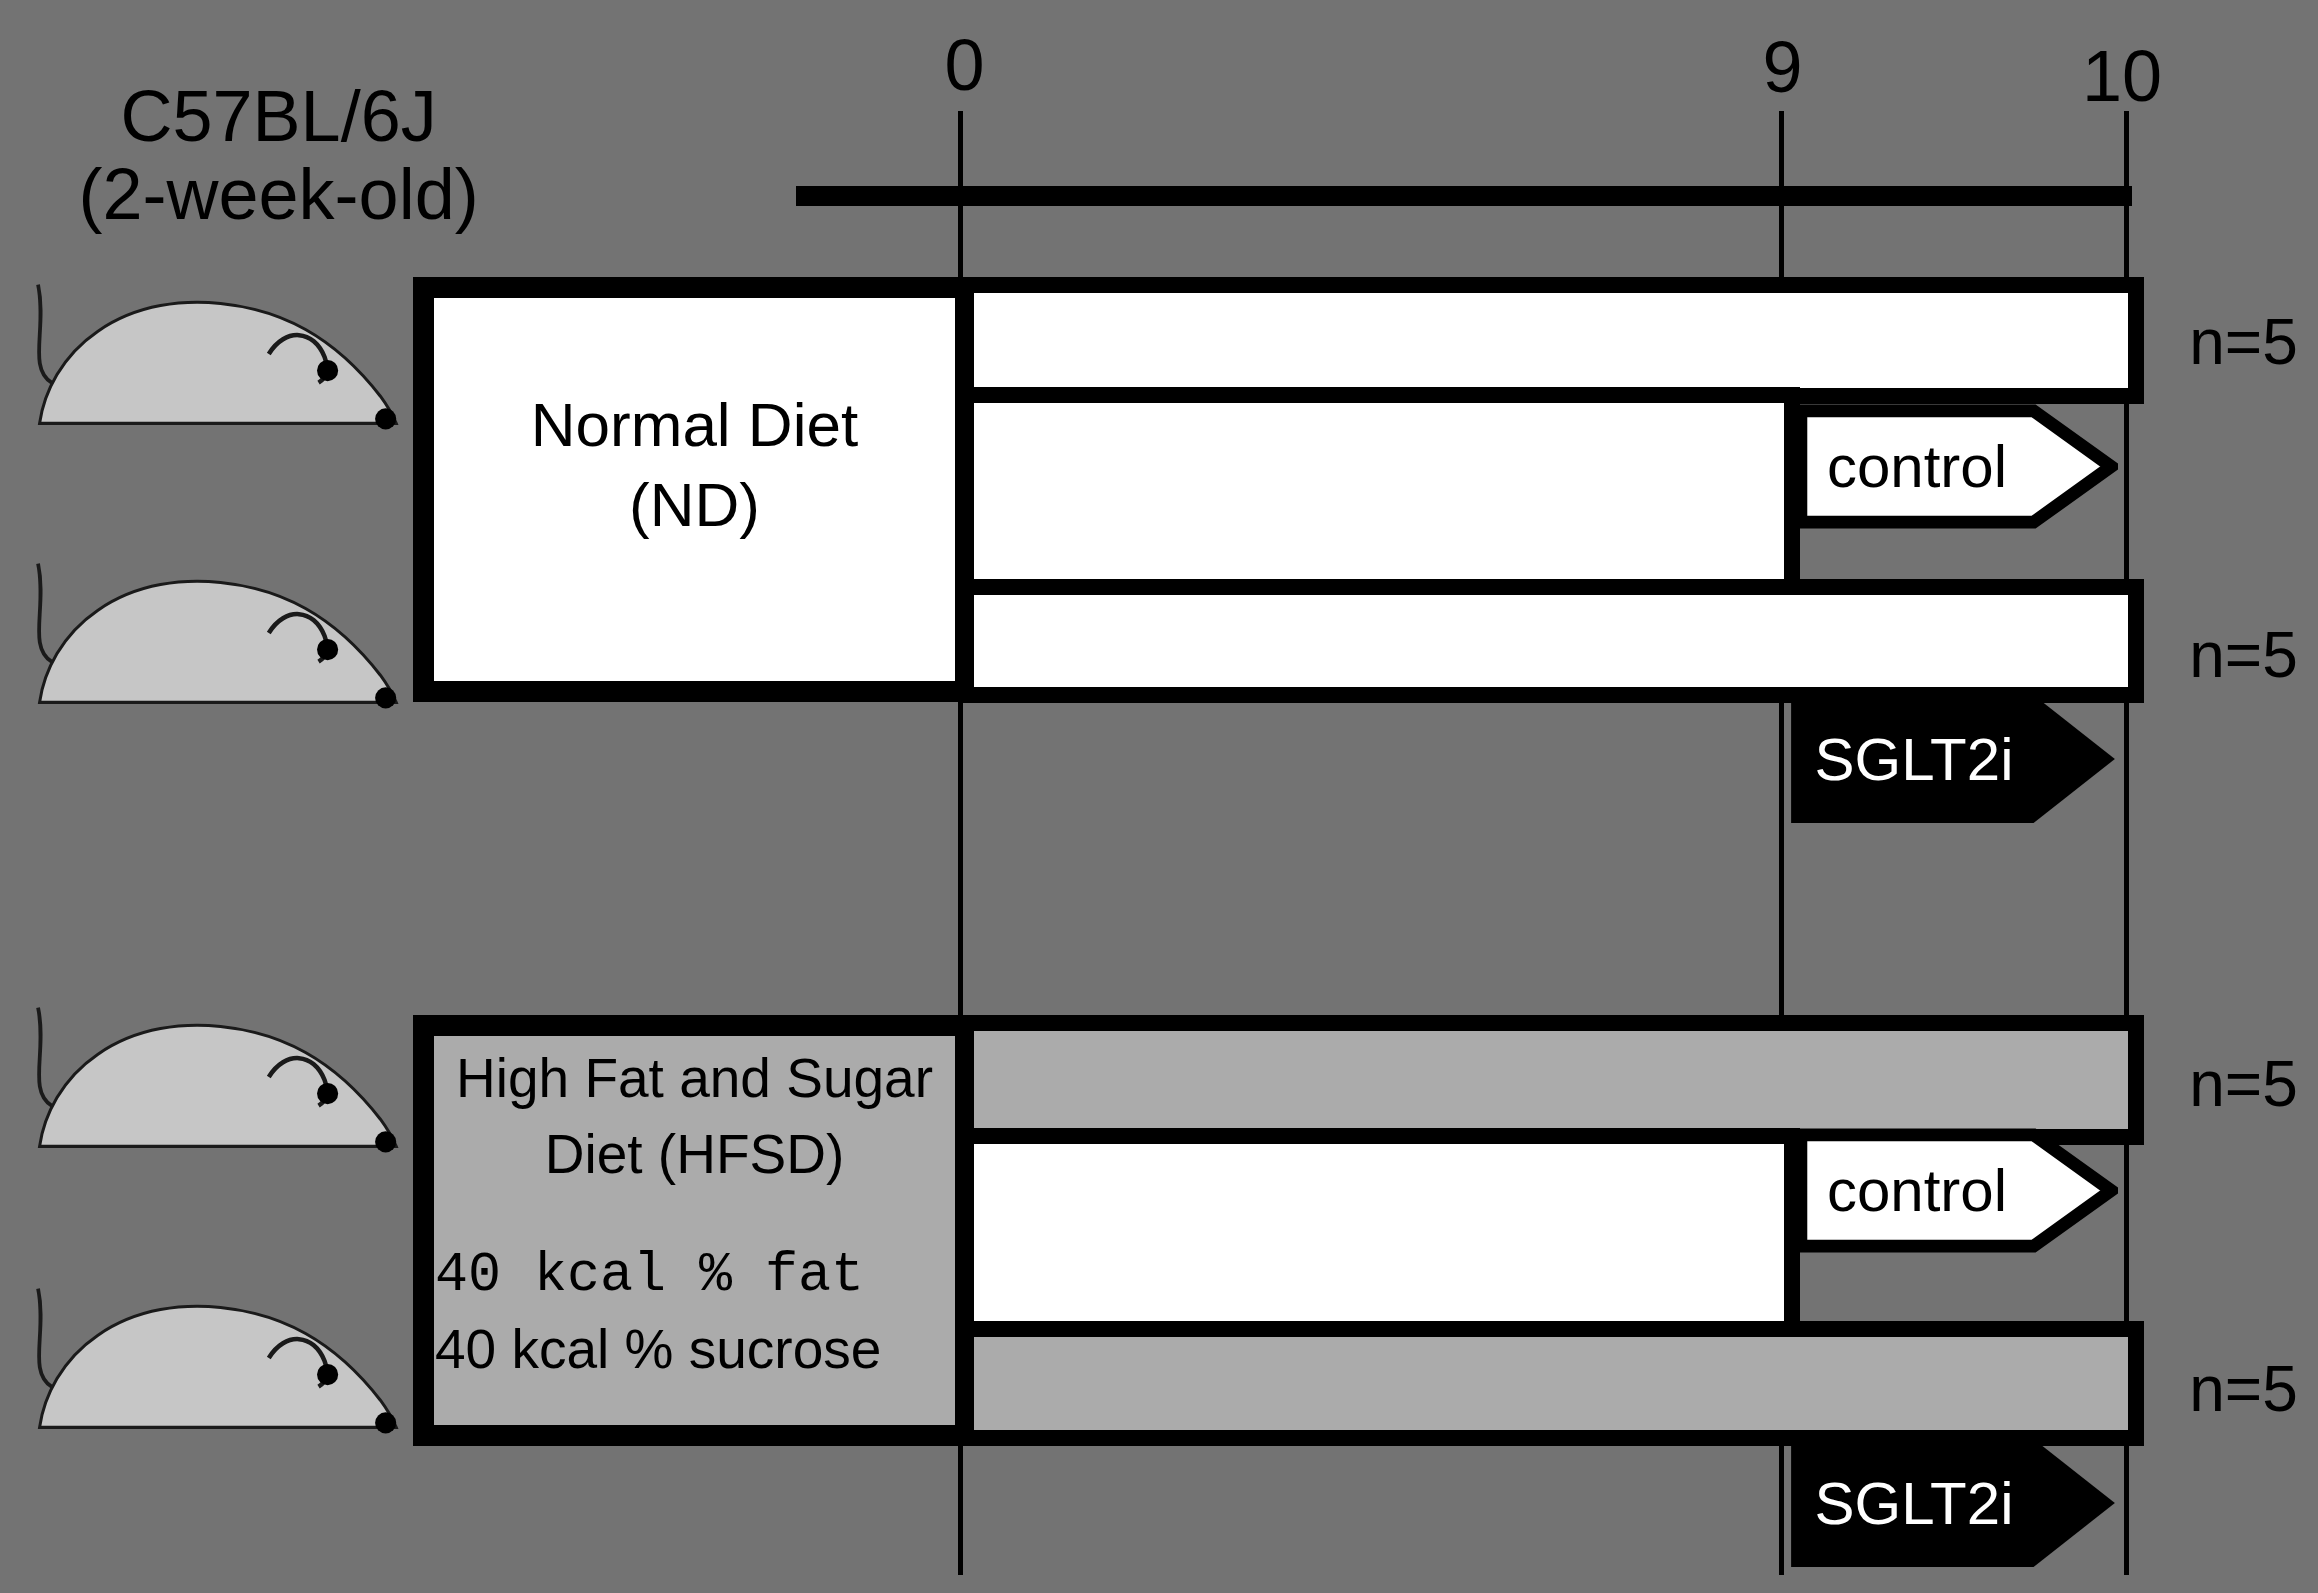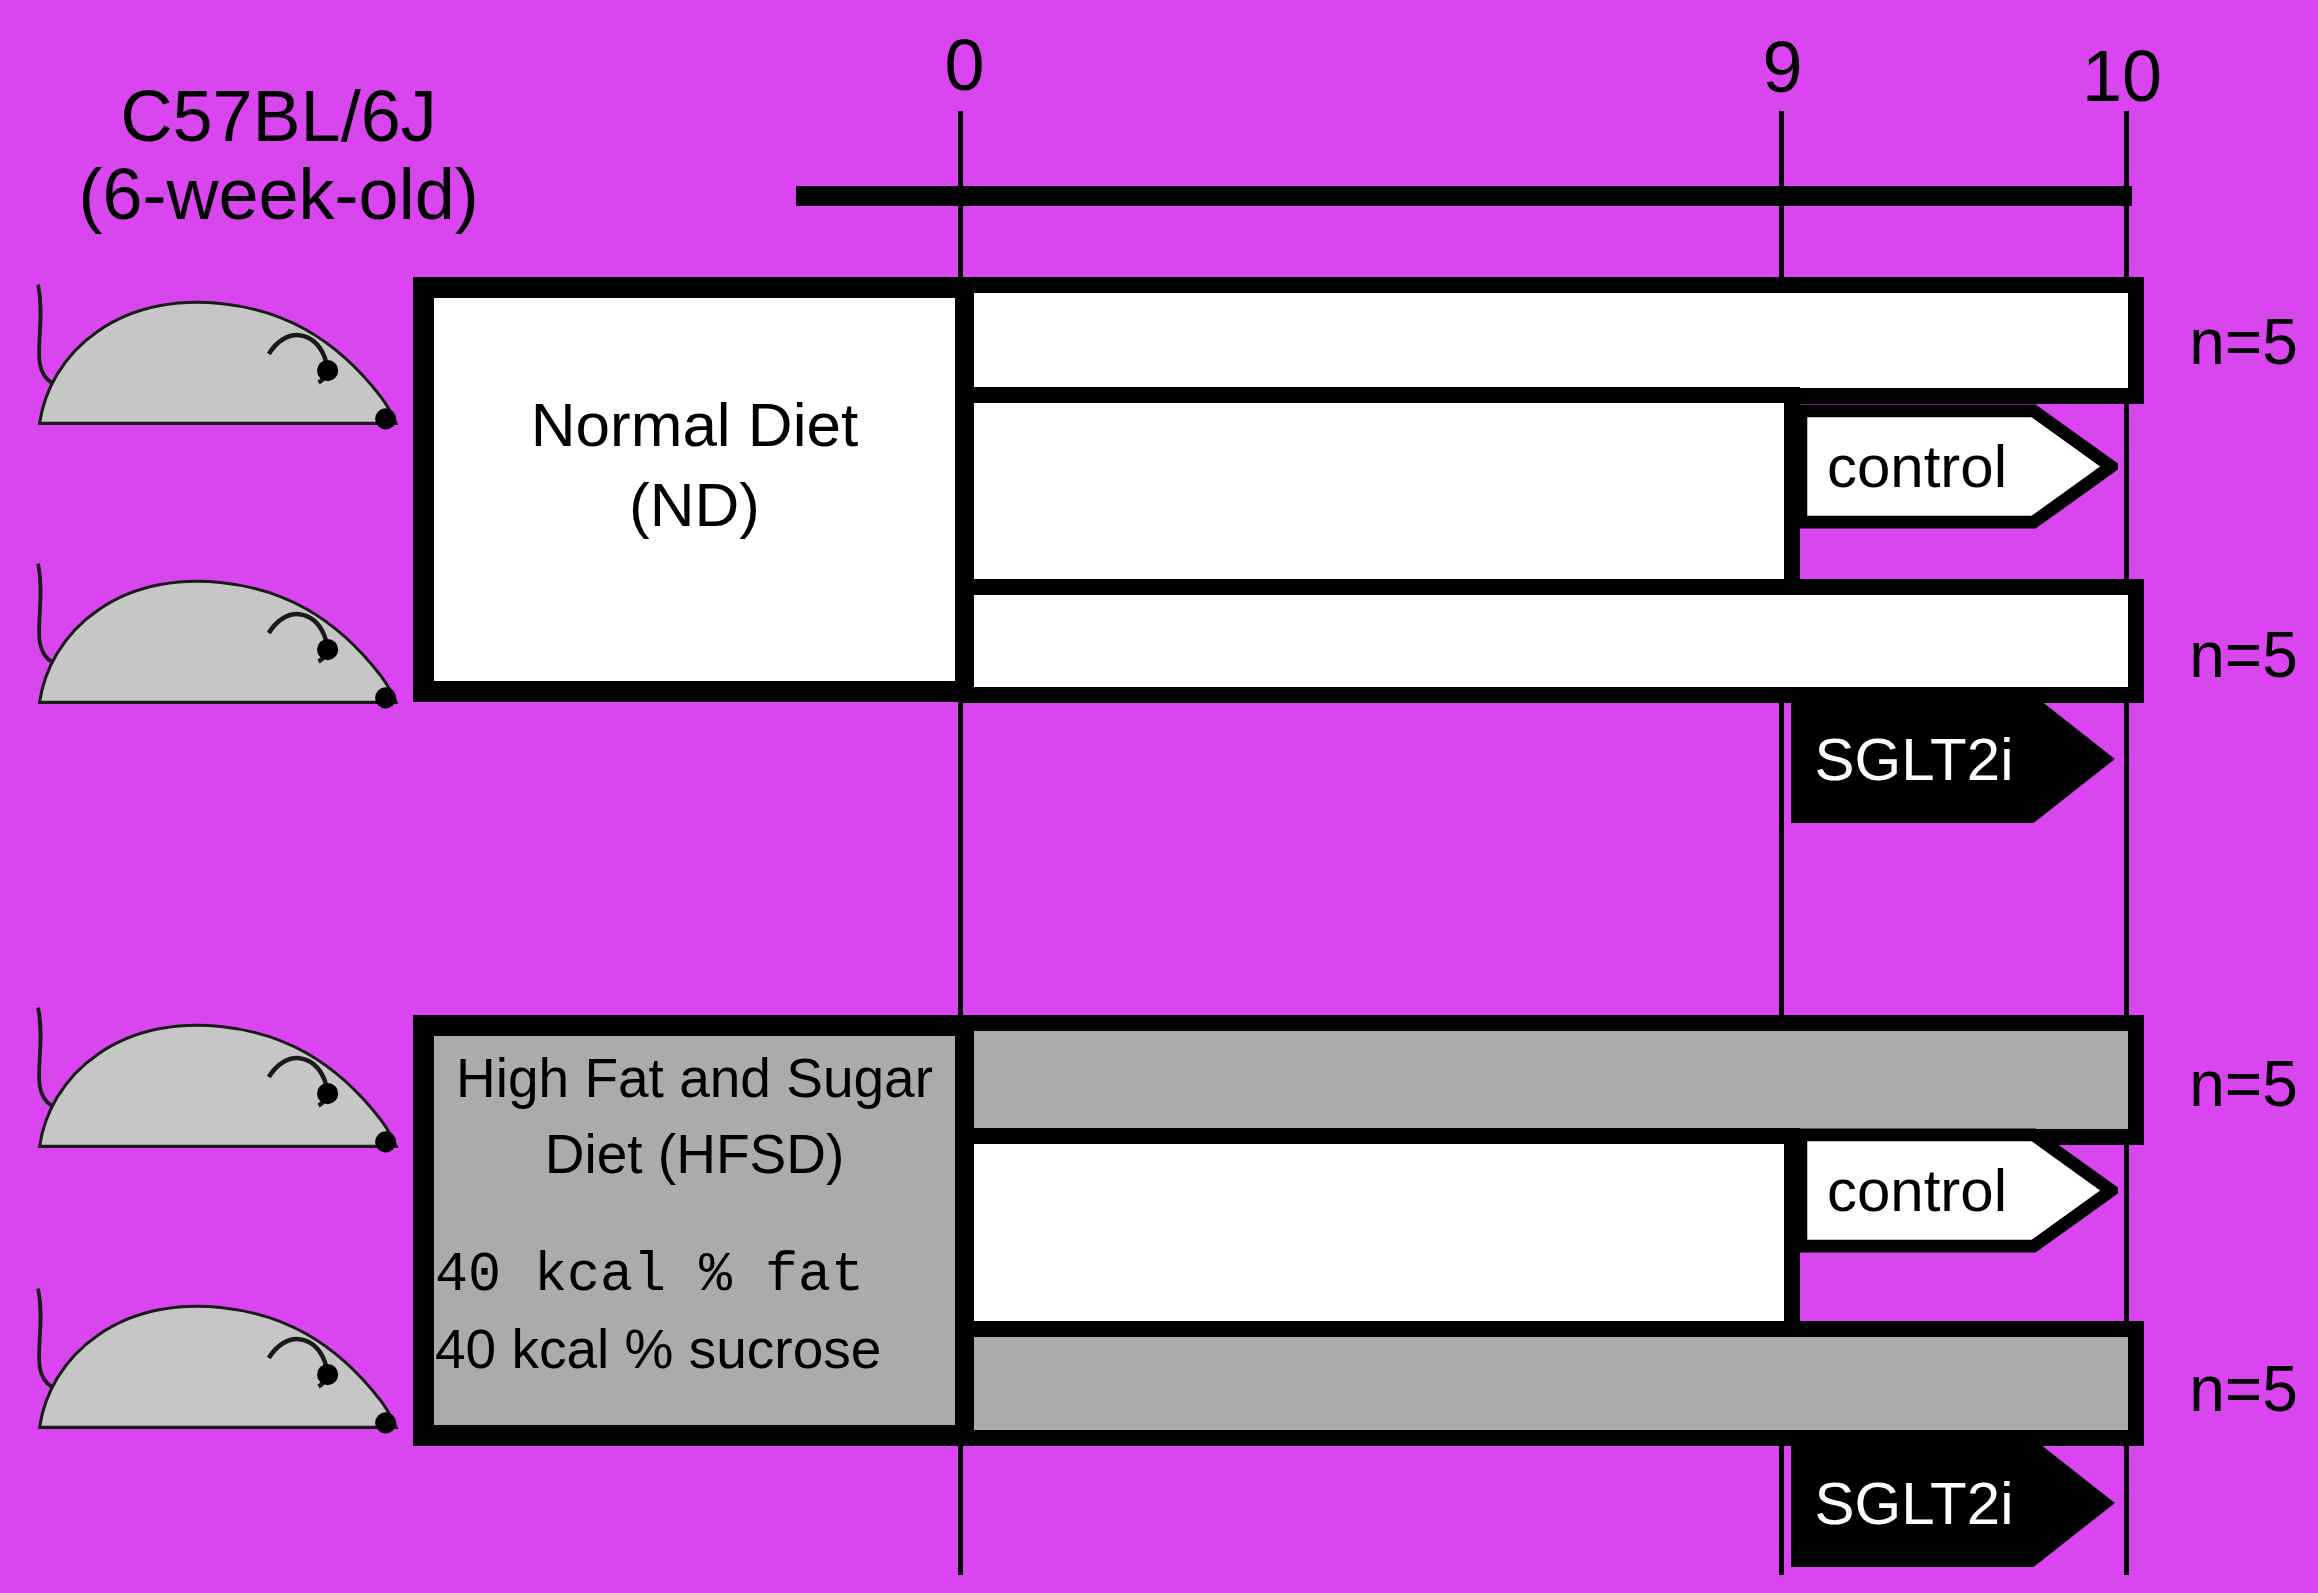--- a/index.html
+++ b/index.html
@@ -1,19 +1,19 @@
 <!DOCTYPE html>
 <html style="font-size:12px"><head>
 <meta charset="utf-8">
 <style>
   html,body{margin:0;padding:0;background:#fff;}
   #canvas{
     position:relative;
     width:2319px;height:1593px;
-    background:#d946ef;
+    background:#737373;
     font-family:"Liberation Sans", sans-serif;
     overflow:hidden;
   }
   .lbl{position:absolute;color:#000;white-space:nowrap;}
   .center{text-align:center;}
   .tick{font-size:72px;}
   .nlabel{font-size:64px;}
   .vline{position:absolute;top:111px;height:1464px;width:5.3px;background:#000;}
   .timeline-bar{position:absolute;left:796px;top:186px;width:1336px;height:19.6px;background:#000;}
   .bar{position:absolute;border:16.6px solid #000;box-sizing:border-box;background:#fff;}
@@ -26,21 +26,21 @@
   .arrow-label{position:absolute;display:flex;align-items:center;justify-content:center;font-size:60px;color:#000;}
   .arrow-label.white{color:#fff;}
   .mouse{position:absolute;width:377px;height:154px;}
 </style>
 </head>
 <body>
 
 <div id="canvas">
 
   <div class="lbl center tick" style="left:22.6px;top:75px;width:512px;">C57BL/6J</div>
-  <div class="lbl center tick" style="left:22.6px;top:153px;width:512px;">(6-week-old)</div>
+  <div class="lbl center tick" style="left:22.6px;top:153px;width:512px;">(2-week-old)</div>
 
   <div class="lbl center tick" style="left:904px;top:24px;width:121px;">0</div>
   <div class="lbl center tick" style="left:1722px;top:25.6px;width:121px;">9</div>
   <div class="lbl center tick" style="left:2058px;top:35px;width:128px;">10</div>
 
   <div class="vline" style="left:958px;"></div>
   <div class="vline" style="left:1779px;"></div>
   <div class="vline" style="left:2124px;"></div>
 
   <div class="timeline-bar"></div>

